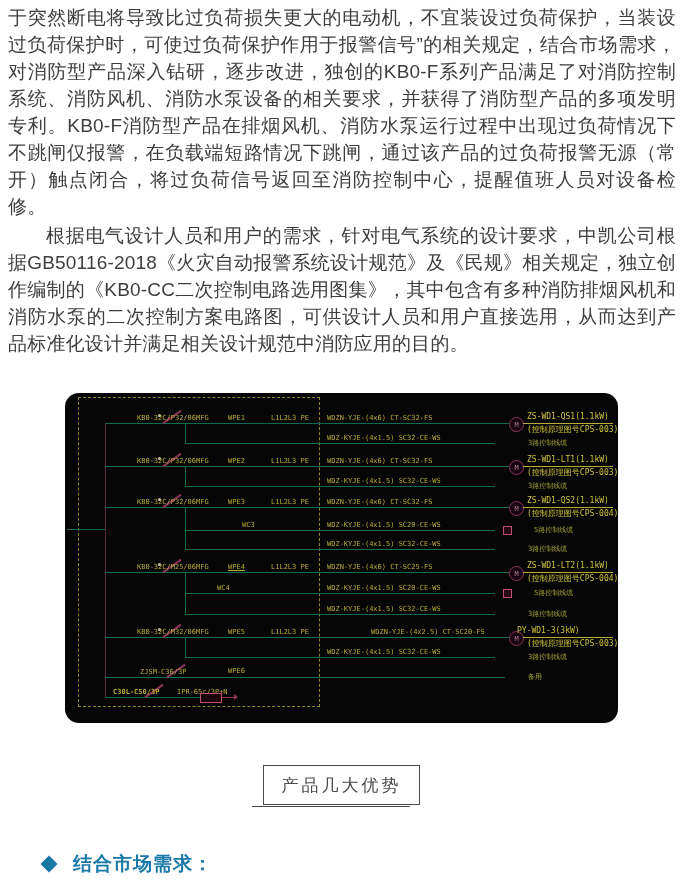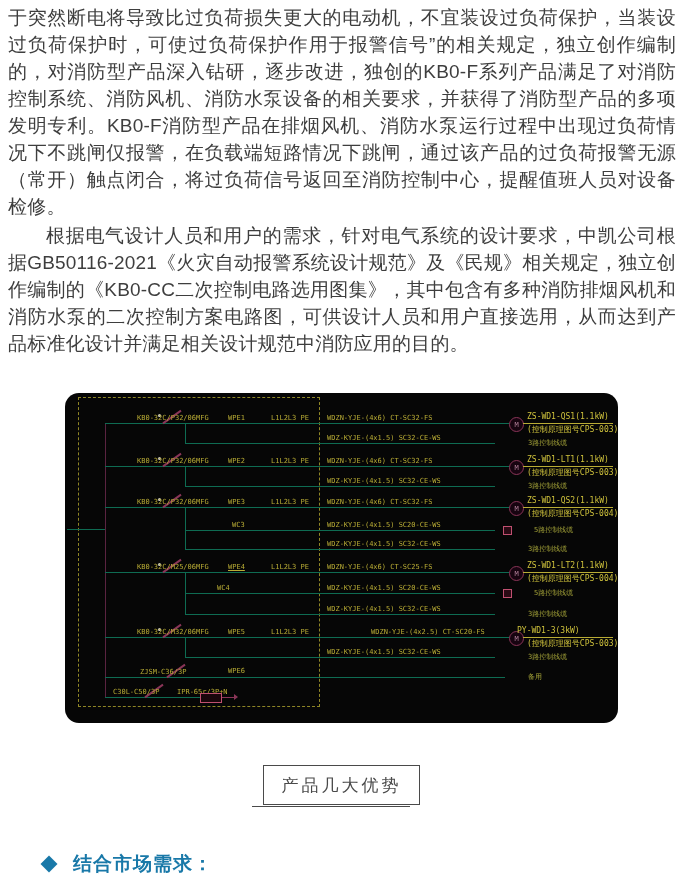--- a/index.html
+++ b/index.html
@@ -52,22 +52,22 @@
     transform:rotate(45deg);
   }
   .bullet-text{
     position:absolute;left:73px;top:851px;font-size:19px;font-weight:bold;color:#1878a8;
     letter-spacing:1px;
   }
 </style>
 </head>
 <body>
 
-<p class="para" style="top:4px;">于突然断电将导致比过负荷损失更大的电动机，不宜装设过负荷保护，当装设过负荷保护时，可使过负荷保护作用于报警信号”的相关规定，独立创作编制的，对消防型产品深入钻研，逐步改进，独创的KB0-F系列产品满足了对消防控制系统、消防风机、消防水泵设备的相关要求，并获得了消防型产品的多项发明专利。KB0-F消防型产品在排烟风机、消防水泵运行过程中出现过负荷情况下不跳闸仅报警，在负载端短路情况下跳闸，通过该产品的过负荷报警无源（常开）触点闭合，将过负荷信号返回至消防控制中心，提醒值班人员对设备检修。</p>
-<p class="para indent" style="top:222px;">根据电气设计人员和用户的需求，针对电气系统的设计要求，中凯公司根据GB50116-2021《火灾自动报警系统设计规范》及《民规》相关规定，独立创作编制的《KB0-CC二次控制电路选用图集》，其中包含有多种消防排烟风机和消防水泵的二次控制方案电路图，可供设计人员和用户直接选用，从而达到产品标准化设计并满足相关设计规范中消防应用的目的。</p>
+<p class="para" style="top:4px;">于突然断电将导致比过负荷损失更大的电动机，不宜装设过负荷保护，当装设过负荷保护时，可使过负荷保护作用于报警信号”的相关规定，结合市场需求，对消防型产品深入钻研，逐步改进，独创的KB0-F系列产品满足了对消防控制系统、消防风机、消防水泵设备的相关要求，并获得了消防型产品的多项发明专利。KB0-F消防型产品在排烟风机、消防水泵运行过程中出现过负荷情况下不跳闸仅报警，在负载端短路情况下跳闸，通过该产品的过负荷报警无源（常开）触点闭合，将过负荷信号返回至消防控制中心，提醒值班人员对设备检修。</p>
+<p class="para indent" style="top:222px;">根据电气设计人员和用户的需求，针对电气系统的设计要求，中凯公司根据GB50116-2018《火灾自动报警系统设计规范》及《民规》相关规定，独立创作编制的《KB0-CC二次控制电路选用图集》，其中包含有多种消防排烟风机和消防水泵的二次控制方案电路图，可供设计人员和用户直接选用，从而达到产品标准化设计并满足相关设计规范中消防应用的目的。</p>
 
 <div class="diagram">
   <div class="dashedbox"></div>
   <div class="vbus"></div>
   <div class="w" style="left:2px;top:136px;width:38px;"></div>
 
   <div>
     <div class="w" style="left:40px;top:30px;width:404px;"></div>
     <div class="slash" style="left:96px;top:23px;"></div>
     <div class="dot" style="left:93px;top:21px;"></div>
@@ -116,21 +116,21 @@
     <span class="lb yel" style="left:206px;top:105px;">L1L2L3 PE</span>
     <span class="lb yel" style="left:262px;top:105px;">WDZN-YJE-(4x6) CT-SC32-FS</span>
     <div class="drop" style="left:120px;top:114px;height:42px;"></div>
     <div class="motor" style="left:444px;top:108px;">
         <span>M</span>
       </div>
     <div class="ytail" style="left:458px;top:114px;width:90px;"></div>
     <span class="lb bright" style="left:462px;top:104px;">ZS-WD1-QS2(1.1kW)</span>
     <span class="lb bright" style="left:462px;top:117px;">(控制原理图号CPS-004)</span>
     <div class="w" style="left:120px;top:137px;width:310px;"></div>
-    <span class="lb yel" style="left:167px;top:128px;">WC3</span>
+    <span class="lb yel" style="left:177px;top:128px;">WC3</span>
     <span class="lb yel" style="left:262px;top:128px;">WDZ-KYJE-(4x1.5) SC20-CE-WS</span>
     <div class="pinkbox" style="left:438px;top:133px;"></div>
     <span class="lb olive" style="left:449px;top:133px;">5路控制线缆</span>
     <div class="w" style="left:120px;top:156px;width:310px;"></div>
     <span class="lb yel" style="left:262px;top:147px;">WDZ-KYJE-(4x1.5) SC32-CE-WS</span>
     <span class="lb olive" style="left:443px;top:152px;">3路控制线缆</span>
   </div>
 
   <div>
     <div class="w" style="left:40px;top:179px;width:404px;"></div>
@@ -181,21 +181,21 @@
     <div class="w" style="left:40px;top:284px;width:400px;"></div>
     <div class="slash" style="left:100px;top:277px;"></div>
     <span class="lb yel" style="left:75px;top:275px;">ZJSM-C36/3P</span>
     <span class="lb yel" style="left:163px;top:274px;">WPE6</span>
     <span class="lb olive" style="left:443px;top:280px;">备用</span>
   </div>
 
   <div>
     <div class="w" style="left:40px;top:304px;width:95px;"></div>
     <div class="slash" style="left:78px;top:297px;"></div>
-    <span class="lb yel" style="left:48px;top:295px;">C30L-C50/3P</span>
+    <span class="lb yel" style="left:48px;top:295px;font-weight:bold;">C30L-C50/3P</span>
     <span class="lb yel" style="left:112px;top:295px;">IPR-65r/3P+N</span>
     <div class="spdbox" style="left:135px;top:300px;"></div>
     <div class="w" style="left:157px;top:304px;width:12px;background:#8a3558;"></div>
     <div class="arrow" style="left:169px;top:301px;"></div>
   </div>
 </div>
 
 <div class="secbox">
   <span>产品几大优势</span>
 </div>

